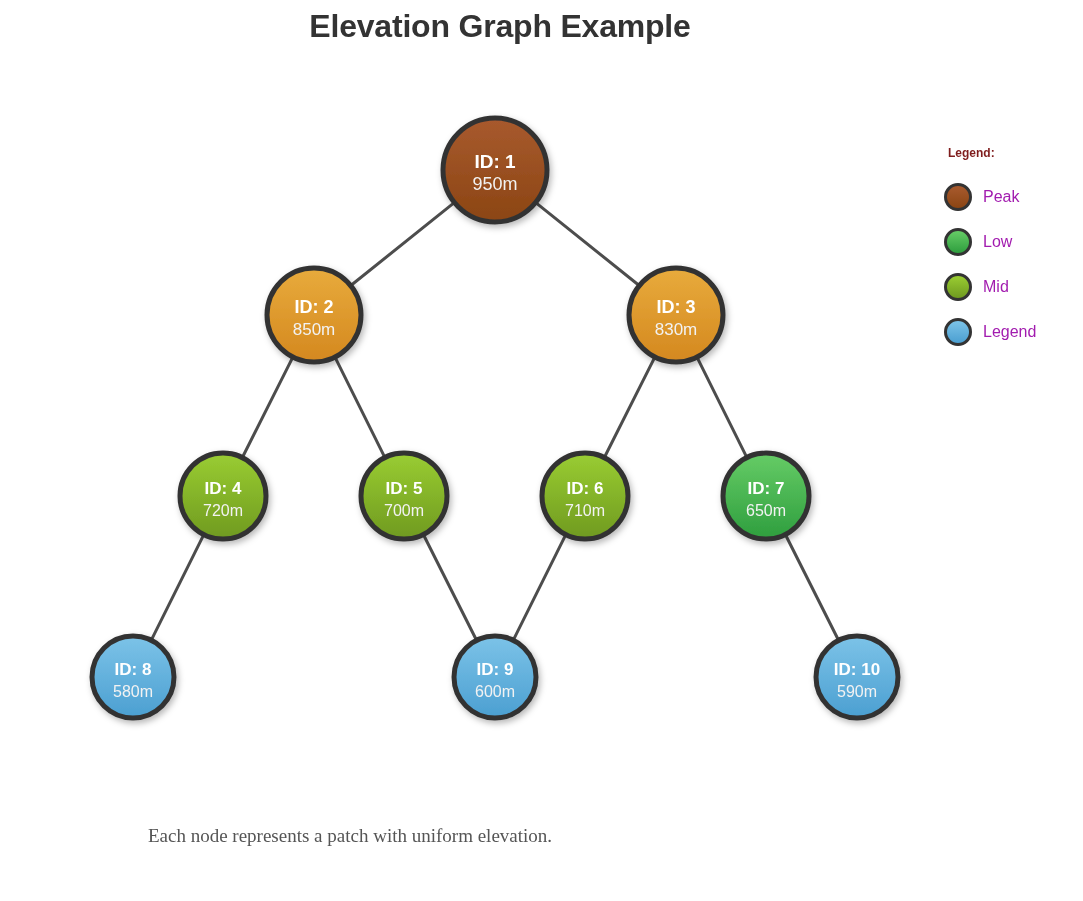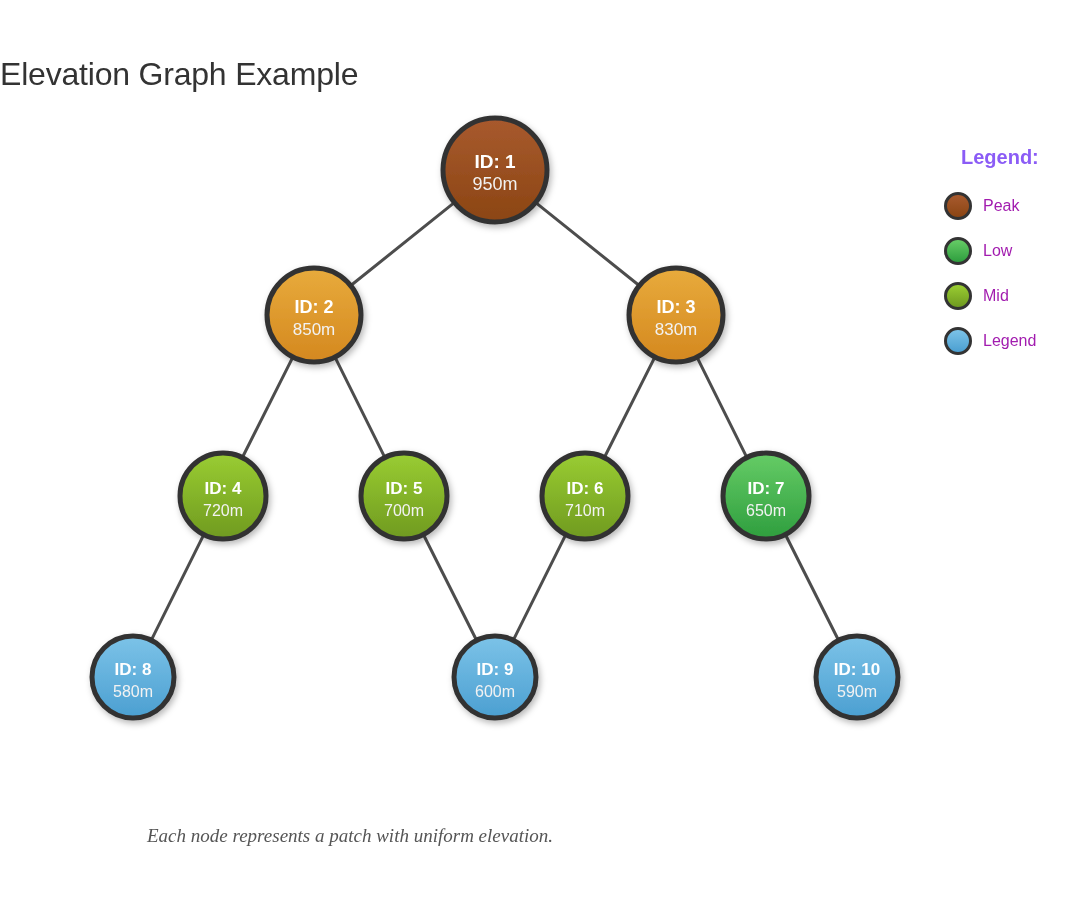--- a/index.html
+++ b/index.html
@@ -13,26 +13,25 @@
     font-family: "Liberation Sans", sans-serif;
     color: #333333;
     position: relative;
     overflow: hidden;
   }
   #page-title {
     position: absolute;
     top: 8px;
     left: 0;
     width: 1000px;
-    text-align: left;
+    text-align: center;
     font-size: 32px;
-    font-weight: normal;
+    font-weight: bold;
     color: #333333;
     letter-spacing: -0.2px;
-    margin-top: 48px;
   }
   #graph-svg {
     position: absolute;
     top: 0;
     left: 0;
     width: 1083px;
     height: 901px;
   }
   .node-id-text {
     font-family: "Liberation Sans", sans-serif;
@@ -56,24 +55,24 @@
     stroke: #333333;
     stroke-width: 5;
   }
   #legend-panel {
     position: absolute;
     left: 944px;
     top: 146px;
     width: 135px;
   }
   #legend-title {
-    font-size: 20px;
+    font-size: 12px;
     font-weight: bold;
-    color: #8b5cf6;
-    margin: 0 0 14px 17px;
+    color: #7f1d1d;
+    margin: 0 0 14px 4px;
   }
   .legend-row {
     display: flex;
     align-items: center;
     height: 45px;
   }
   .legend-swatch {
     width: 28px;
     height: 28px;
     border-radius: 50%;
@@ -89,21 +88,20 @@
   }
   #caption-block {
     position: absolute;
     top: 818px;
     left: 0;
     width: 700px;
     text-align: center;
   }
   .caption-line {
     font-family: "Liberation Serif", serif;
-    font-style: italic;
     font-size: 19px;
     color: #555555;
     line-height: 36px;
   }
 </style>
 </head>
 <body>
 
 <div id="page-title">Elevation Graph Example</div>
 

